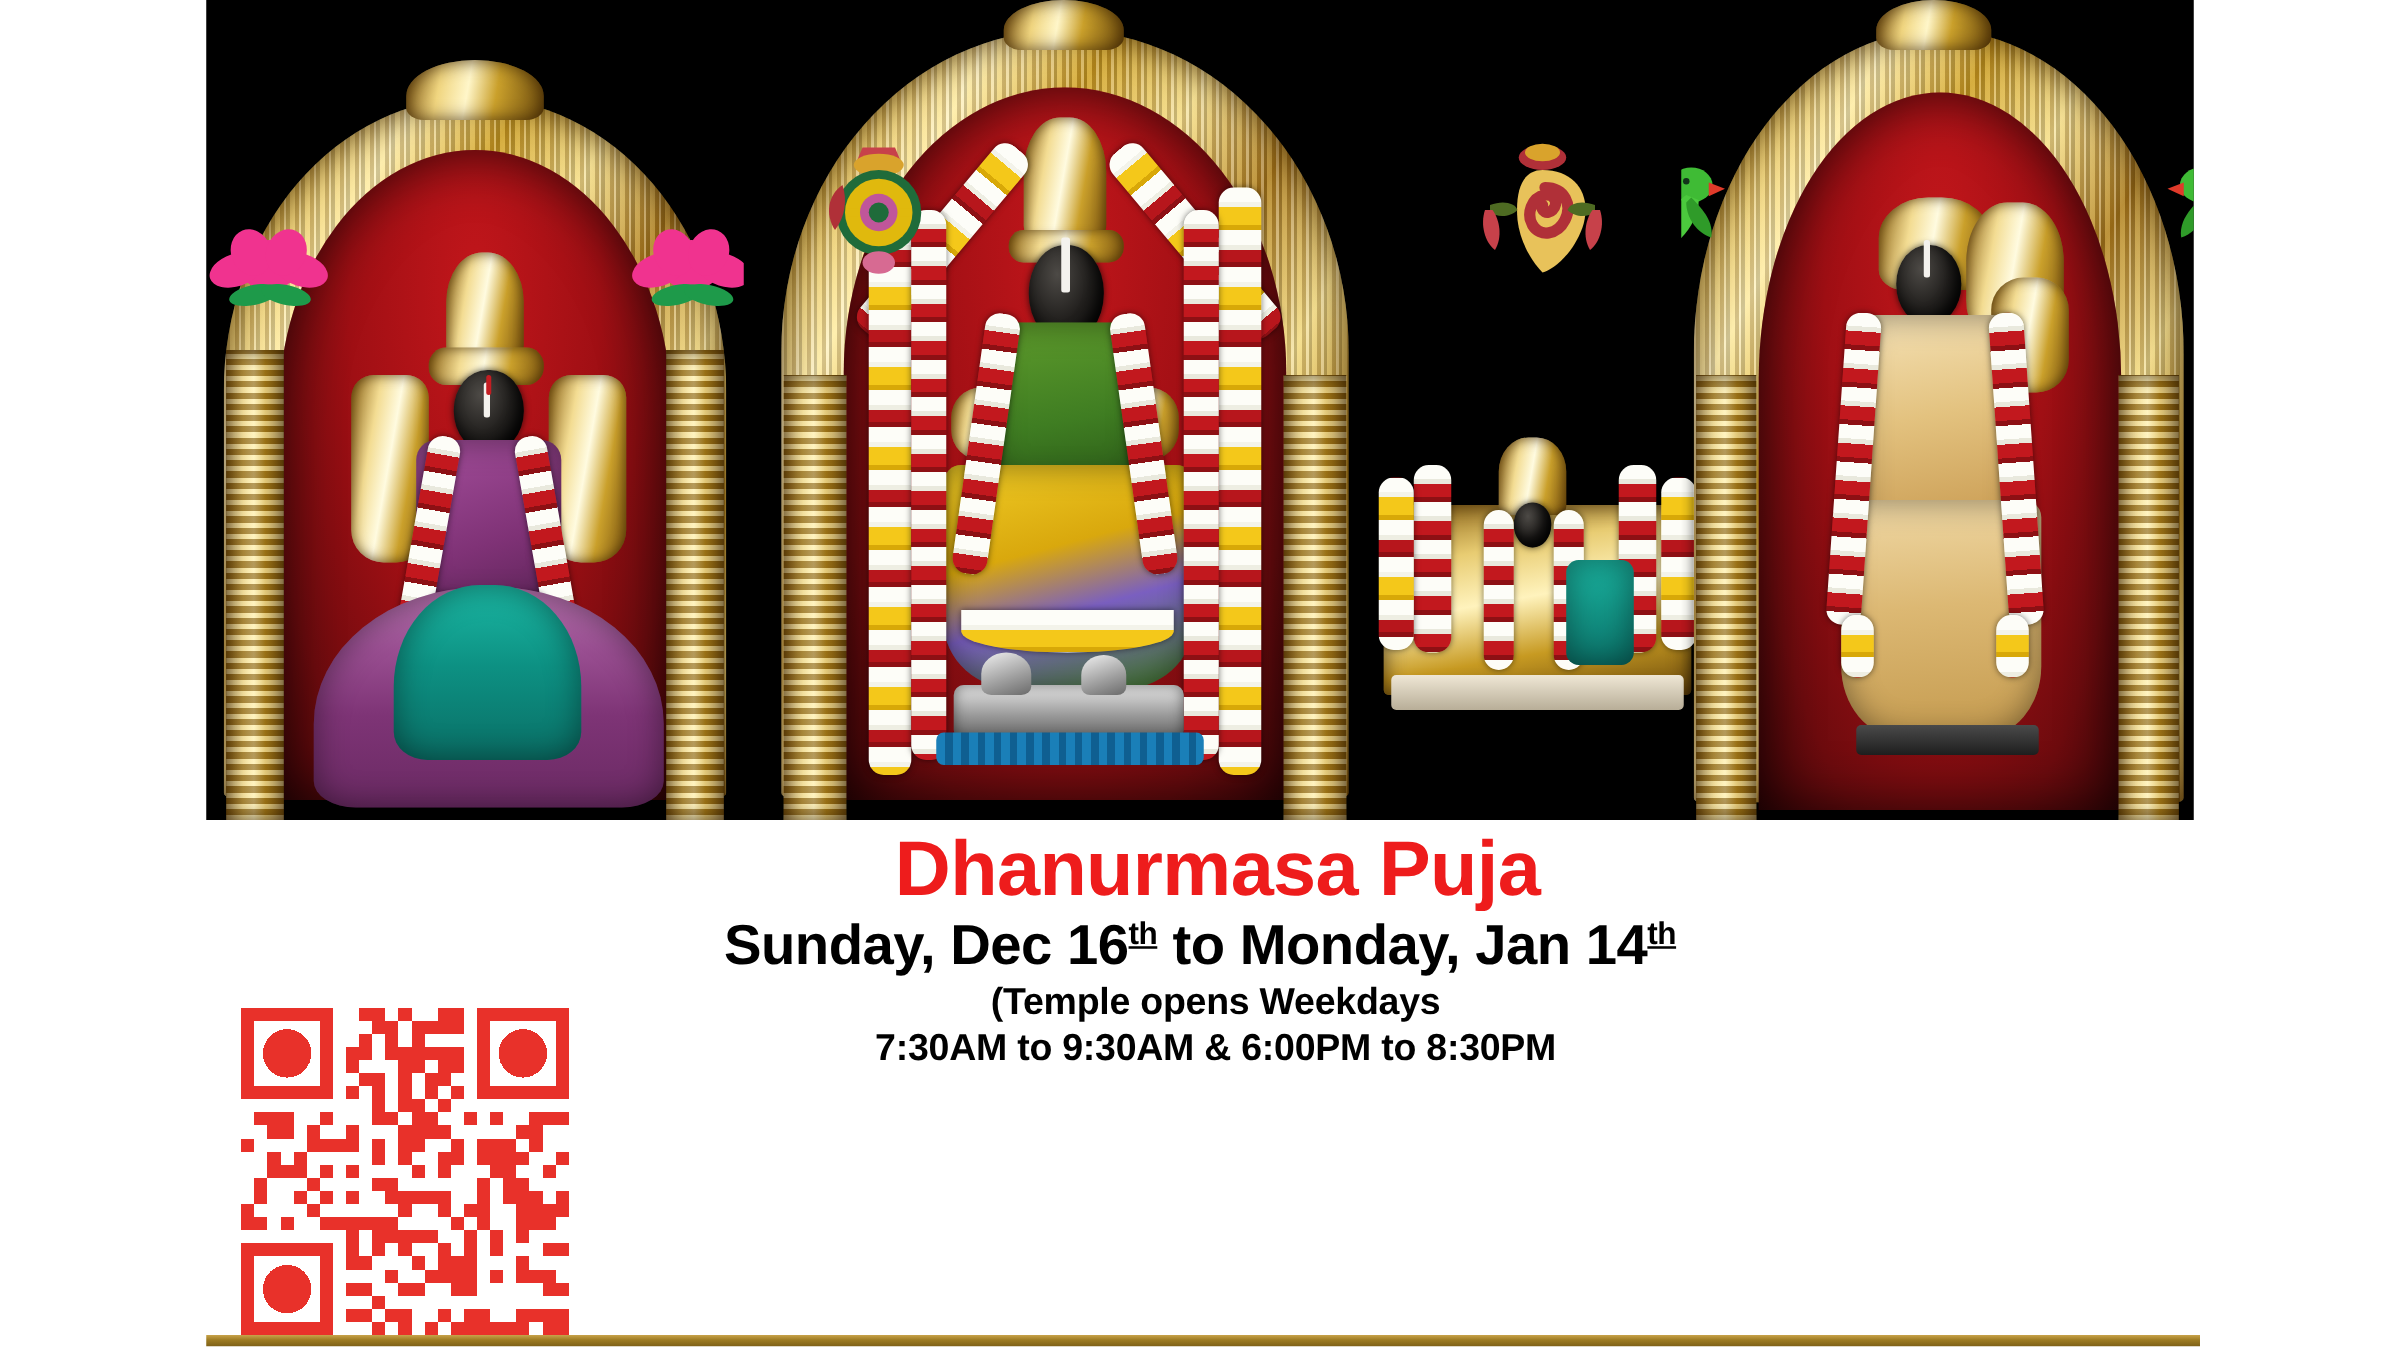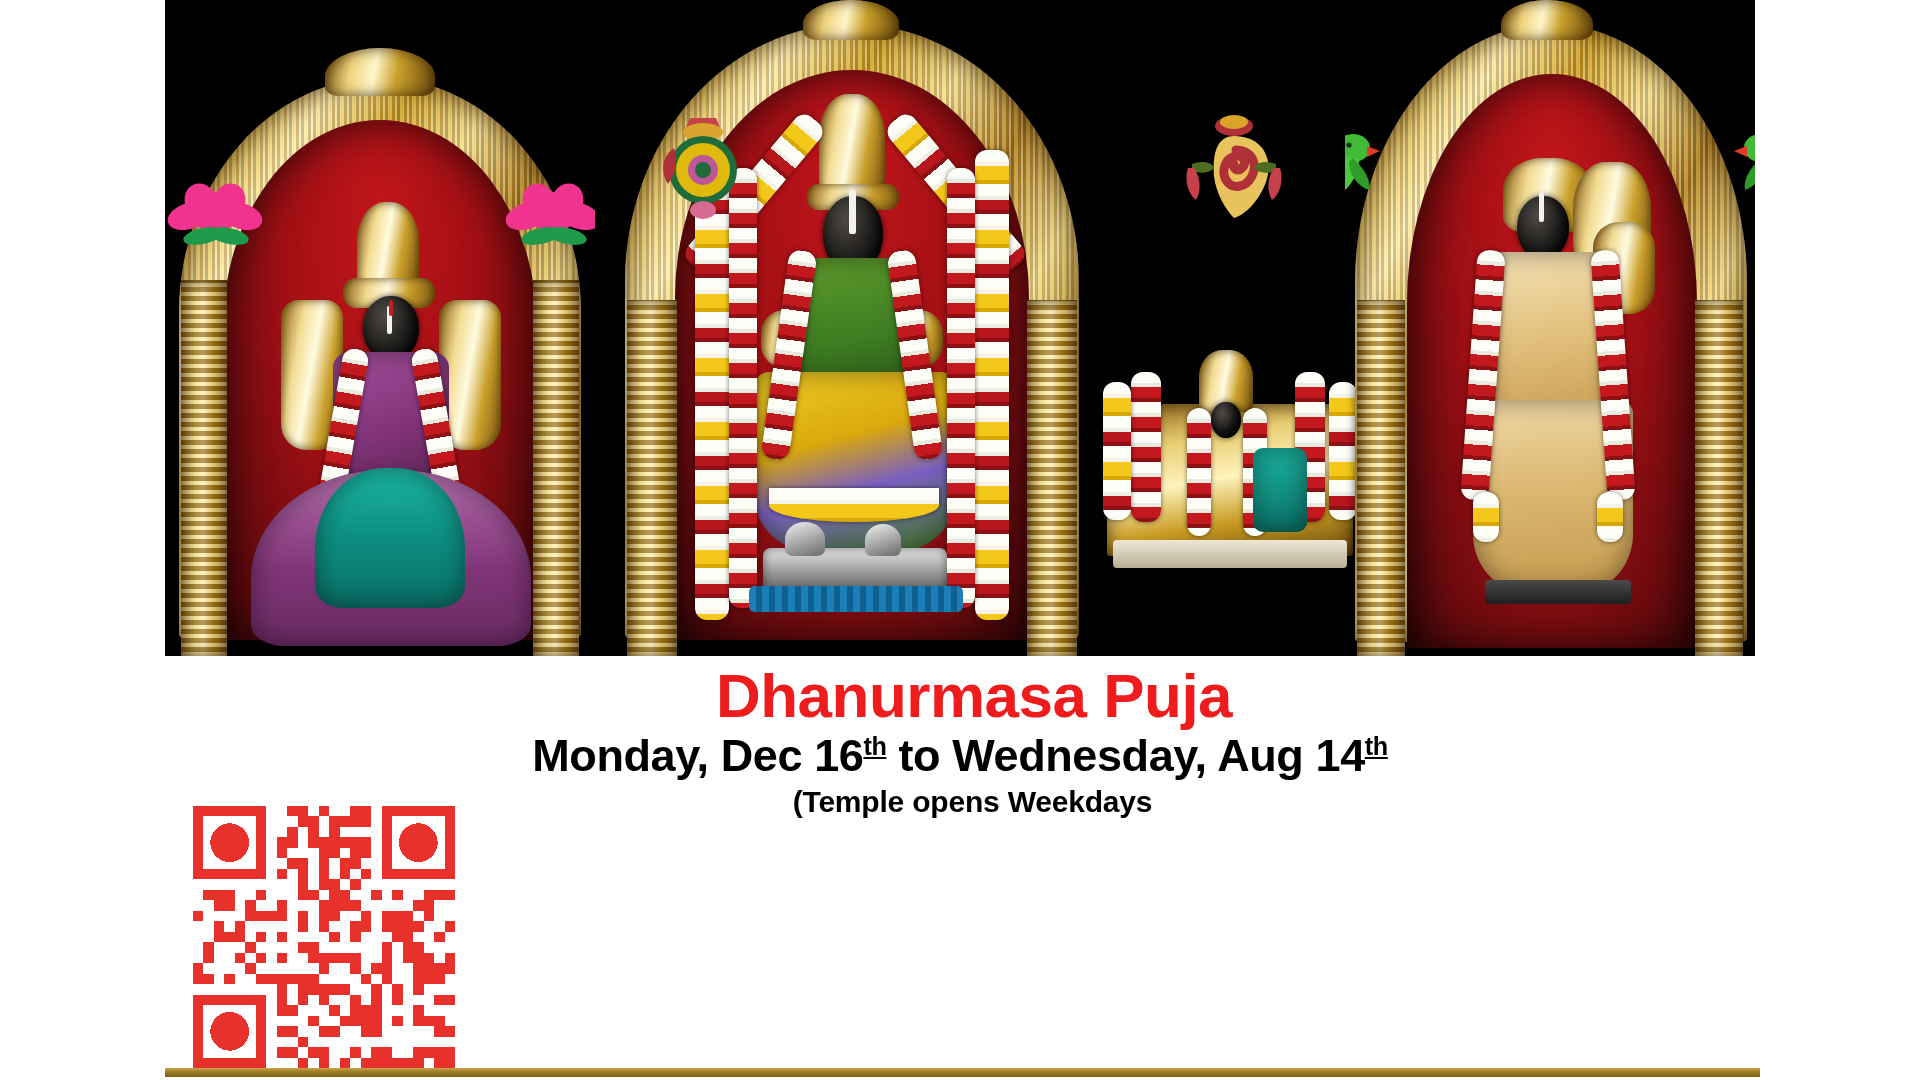--- a/index.html
+++ b/index.html
@@ -317,26 +317,27 @@
       <path d="M100 62 C104 74 100 88 92 94 C86 84 88 70 94 62z" fill="#c7414a"></path>
     </svg>
   </div>
 </div>
 
 <div id="text-block">
 
   <h1 id="event-title">Dhanurmasa Puja</h1>
 
   <p id="event-dates">
-    <span>Monday, Dec 16</span><sup>th</sup><span> to </span><span>Wednesday, Aug 14</span><sup>th</sup>
+    <span>Sunday, Dec 16</span><sup>th</sup><span> to </span><span>Monday, Jan 14</span><sup>th</sup>
   </p>
 
 
   <div id="hours-block">
     <p class="hours-line">(Temple opens Weekdays</p>
+    <p class="hours-line">7:30AM to 9:30AM &amp; 6:00PM to 8:30PM</p>
   </div>
 </div>
 
 <div id="qr-code">
   <svg viewBox="0 0 25 25" shape-rendering="crispEdges">
     <rect width="25" height="25" fill="#ffffff"></rect>
     <g id="qr-modules" fill="#e8312a">
         <path d="M9 0h1v1h-1zM10 0h1v1h-1zM12 0h1v1h-1zM15 0h1v1h-1zM16 0h1v1h-1zM10 1h1v1h-1zM11 1h1v1h-1zM13 1h1v1h-1zM14 1h1v1h-1zM15 1h1v1h-1zM16 1h1v1h-1zM9 2h1v1h-1zM11 2h1v1h-1zM13 2h1v1h-1zM8 3h1v1h-1zM9 3h1v1h-1zM11 3h1v1h-1zM12 3h1v1h-1zM13 3h1v1h-1zM14 3h1v1h-1zM15 3h1v1h-1zM16 3h1v1h-1zM8 4h1v1h-1zM12 4h1v1h-1zM13 4h1v1h-1zM15 4h1v1h-1zM16 4h1v1h-1zM9 5h1v1h-1zM10 5h1v1h-1zM12 5h1v1h-1zM14 5h1v1h-1zM15 5h1v1h-1zM8 6h1v1h-1zM10 6h1v1h-1zM12 6h1v1h-1zM14 6h1v1h-1zM16 6h1v1h-1zM10 7h1v1h-1zM12 7h1v1h-1zM13 7h1v1h-1zM15 7h1v1h-1zM1 8h1v1h-1zM2 8h1v1h-1zM3 8h1v1h-1zM6 8h1v1h-1zM10 8h1v1h-1zM11 8h1v1h-1zM13 8h1v1h-1zM14 8h1v1h-1zM17 8h1v1h-1zM19 8h1v1h-1zM22 8h1v1h-1zM23 8h1v1h-1zM24 8h1v1h-1zM2 9h1v1h-1zM3 9h1v1h-1zM5 9h1v1h-1zM8 9h1v1h-1zM12 9h1v1h-1zM13 9h1v1h-1zM14 9h1v1h-1zM15 9h1v1h-1zM21 9h1v1h-1zM22 9h1v1h-1zM0 10h1v1h-1zM5 10h1v1h-1zM6 10h1v1h-1zM7 10h1v1h-1zM8 10h1v1h-1zM10 10h1v1h-1zM12 10h1v1h-1zM13 10h1v1h-1zM16 10h1v1h-1zM18 10h1v1h-1zM19 10h1v1h-1zM20 10h1v1h-1zM22 10h1v1h-1zM2 11h1v1h-1zM4 11h1v1h-1zM10 11h1v1h-1zM12 11h1v1h-1zM15 11h1v1h-1zM16 11h1v1h-1zM18 11h1v1h-1zM19 11h1v1h-1zM20 11h1v1h-1zM21 11h1v1h-1zM24 11h1v1h-1zM2 12h1v1h-1zM3 12h1v1h-1zM4 12h1v1h-1zM6 12h1v1h-1zM8 12h1v1h-1zM13 12h1v1h-1zM15 12h1v1h-1zM19 12h1v1h-1zM20 12h1v1h-1zM23 12h1v1h-1zM1 13h1v1h-1zM5 13h1v1h-1zM10 13h1v1h-1zM11 13h1v1h-1zM18 13h1v1h-1zM20 13h1v1h-1zM21 13h1v1h-1zM1 14h1v1h-1zM4 14h1v1h-1zM6 14h1v1h-1zM8 14h1v1h-1zM11 14h1v1h-1zM12 14h1v1h-1zM13 14h1v1h-1zM14 14h1v1h-1zM15 14h1v1h-1zM18 14h1v1h-1zM20 14h1v1h-1zM21 14h1v1h-1zM22 14h1v1h-1zM24 14h1v1h-1zM0 15h1v1h-1zM5 15h1v1h-1zM12 15h1v1h-1zM15 15h1v1h-1zM17 15h1v1h-1zM18 15h1v1h-1zM21 15h1v1h-1zM22 15h1v1h-1zM23 15h1v1h-1zM24 15h1v1h-1zM0 16h1v1h-1zM1 16h1v1h-1zM3 16h1v1h-1zM6 16h1v1h-1zM7 16h1v1h-1zM8 16h1v1h-1zM9 16h1v1h-1zM10 16h1v1h-1zM11 16h1v1h-1zM16 16h1v1h-1zM18 16h1v1h-1zM21 16h1v1h-1zM22 16h1v1h-1zM23 16h1v1h-1zM8 17h1v1h-1zM10 17h1v1h-1zM11 17h1v1h-1zM12 17h1v1h-1zM13 17h1v1h-1zM14 17h1v1h-1zM17 17h1v1h-1zM19 17h1v1h-1zM21 17h1v1h-1zM8 18h1v1h-1zM10 18h1v1h-1zM12 18h1v1h-1zM15 18h1v1h-1zM17 18h1v1h-1zM19 18h1v1h-1zM23 18h1v1h-1zM24 18h1v1h-1zM8 19h1v1h-1zM9 19h1v1h-1zM13 19h1v1h-1zM15 19h1v1h-1zM16 19h1v1h-1zM17 19h1v1h-1zM21 19h1v1h-1zM11 20h1v1h-1zM14 20h1v1h-1zM15 20h1v1h-1zM16 20h1v1h-1zM17 20h1v1h-1zM19 20h1v1h-1zM21 20h1v1h-1zM22 20h1v1h-1zM23 20h1v1h-1zM8 21h1v1h-1zM9 21h1v1h-1zM12 21h1v1h-1zM13 21h1v1h-1zM16 21h1v1h-1zM17 21h1v1h-1zM23 21h1v1h-1zM24 21h1v1h-1zM10 22h1v1h-1zM8 23h1v1h-1zM9 23h1v1h-1zM11 23h1v1h-1zM12 23h1v1h-1zM15 23h1v1h-1zM17 23h1v1h-1zM18 23h1v1h-1zM21 23h1v1h-1zM22 23h1v1h-1zM23 23h1v1h-1zM24 23h1v1h-1zM10 24h1v1h-1zM12 24h1v1h-1zM14 24h1v1h-1zM16 24h1v1h-1zM17 24h1v1h-1zM18 24h1v1h-1zM19 24h1v1h-1zM20 24h1v1h-1zM21 24h1v1h-1zM23 24h1v1h-1zM24 24h1v1h-1z"></path>
       </g>
     <g fill="#e8312a">

